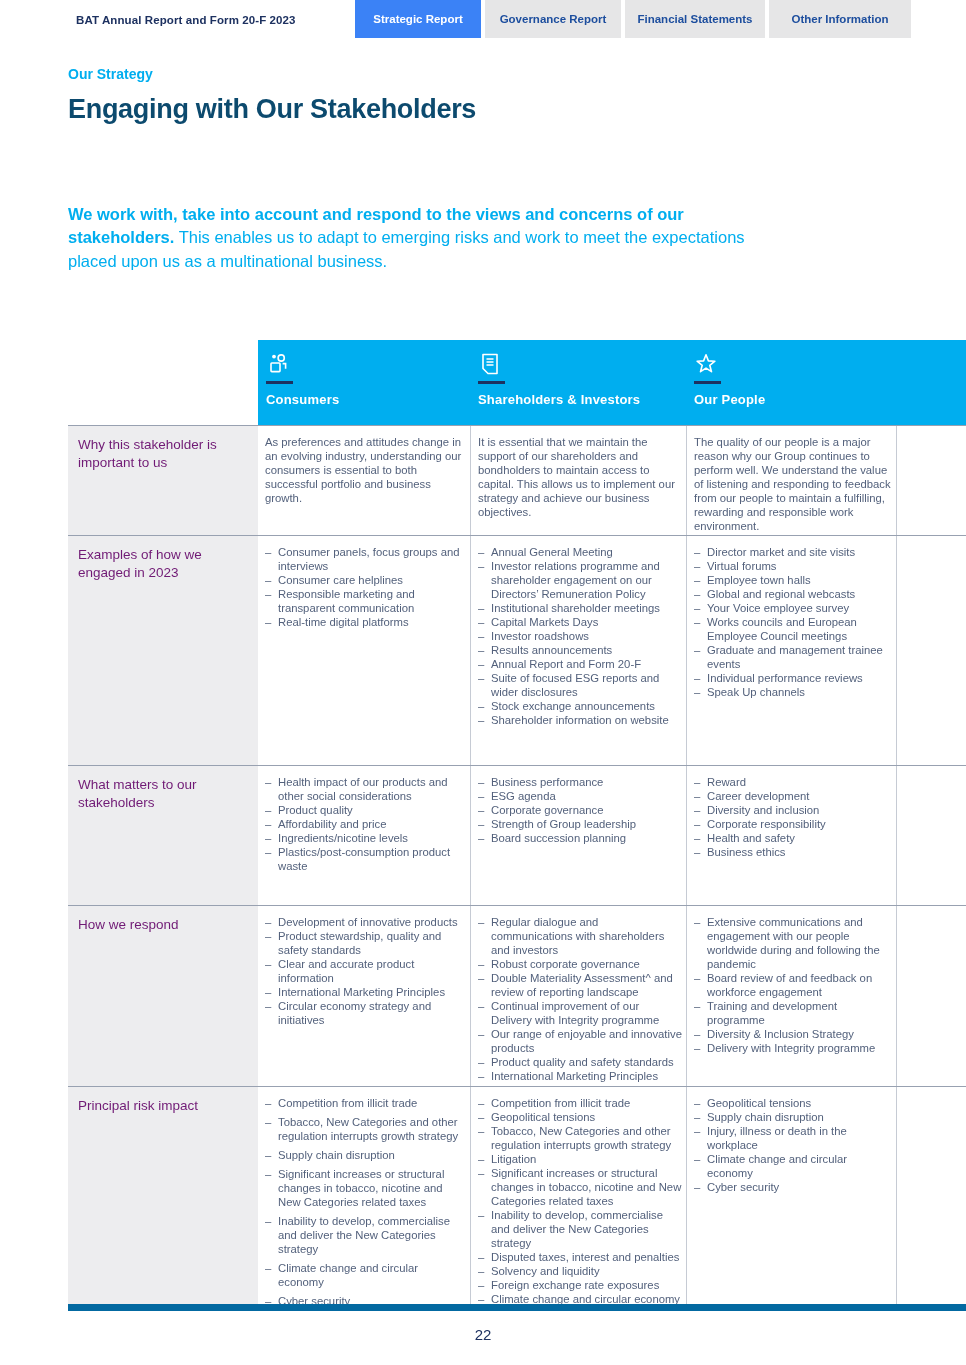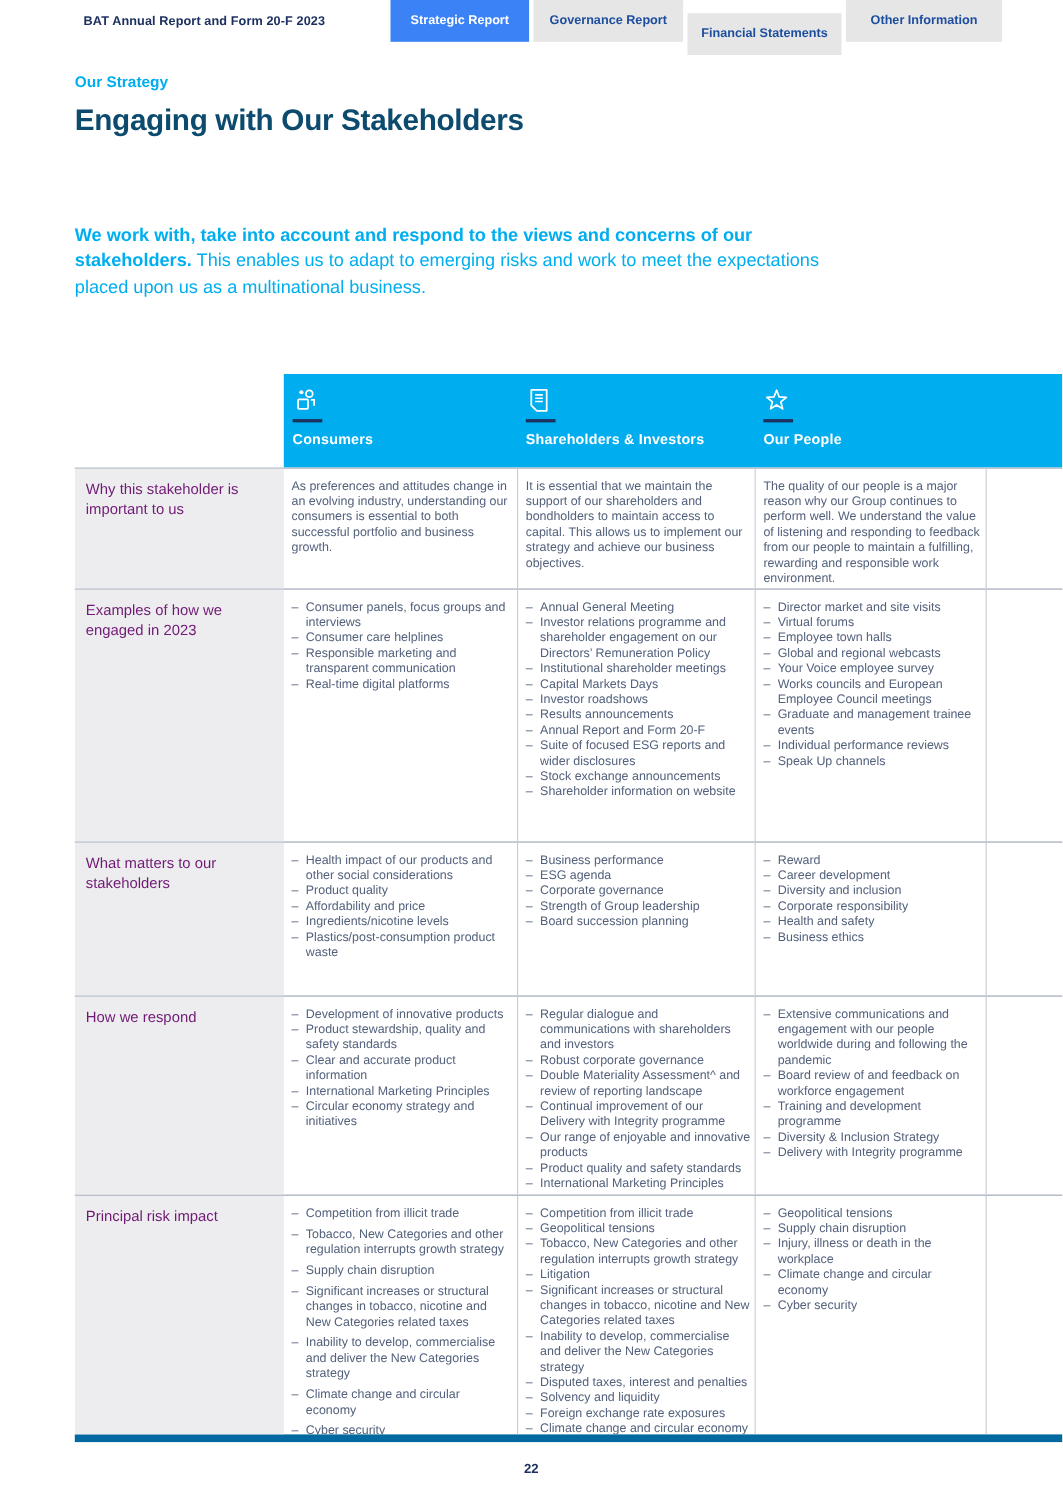--- a/index.html
+++ b/index.html
@@ -6,21 +6,21 @@
   html,body { background:#ffffff; }
   body { font-family:"Liberation Sans", sans-serif; }
   .page { position:relative; width:966px; height:1365px; background:#fff; overflow:hidden; }
 
   
   .topbar { position:absolute; top:0; left:0; width:966px; height:40px; }
   .report-title { position:absolute; left:56px; top:0; line-height:40px; font-size:11.5px; font-weight:bold; color:#1d3160; letter-spacing:.1px;margin-left:20px; }
   .tabs { position:absolute; left:355px; top:0; display:flex; gap:4px; }
   .tab { height:38px; display:flex; align-items:center; justify-content:center; font-size:11.5px; font-weight:bold; color:#1d4e9e; background:#e6e6e7; cursor:pointer; }
   .tab.active { background:#3b82f6; color:#ffffff; }
-  .tab.w1{width:126px;} .tab.w2{width:136px;} .tab.w3{width:140px;margin-top:12px;} .tab.w4{width:142px;}
+  .tab.w1{width:126px;} .tab.w2{width:136px;} .tab.w3{width:140px;} .tab.w4{width:142px;}
 
   
   .section-label { position:absolute; left:68px; top:66px; font-size:14px; font-weight:bold; color:#00aeef; }
   .page-title { position:absolute; left:68px; top:94px; font-size:27px; font-weight:bold; color:#0c4a6e; letter-spacing:-.3px; }
   .intro { position:absolute; left:68px; top:203px; width:690px; font-size:16.5px; line-height:1.42; color:#00aeef; }
   .intro b { font-weight:bold; }
 
   
   .stakeholder-table { position:absolute; left:68px; top:340px; width:898px; border-bottom:7px solid #0369a1; }
   .trow { display:flex; border-top:1px solid #98a1b1; overflow:hidden; }
@@ -45,21 +45,21 @@
 
   .r1 { height:110px; } .r2 { height:230px; } .r3 { height:140px; } .r4 { height:181px; } .r5 { height:218px; }
 
   ul.bullets { list-style:none; }
   ul.bullets li { position:relative; padding-left:13px; margin:0; }
   ul.bullets li::before { content:"\2013"; position:absolute; left:0; top:0; }
   ul.bullets.spaced li + li { margin-top:5px; }
 
   
   .footer { position:absolute; left:0; top:1326px; width:966px; text-align:center; }
-  .page-number { font-size:12px; font-weight:bold; color:#1d3160;margin-top:22px; }
+  .page-number { font-size:15px; font-weight:normal; color:#1d3160;margin-top:22px; }
 </style>
 </head>
 <body>
 
 <div class="page">
 
   <div class="topbar">
     <div class="report-title">BAT Annual Report and Form 20-F 2023</div>
     <div class="tabs">
       <div class="tab active w1">Strategic Report</div>

